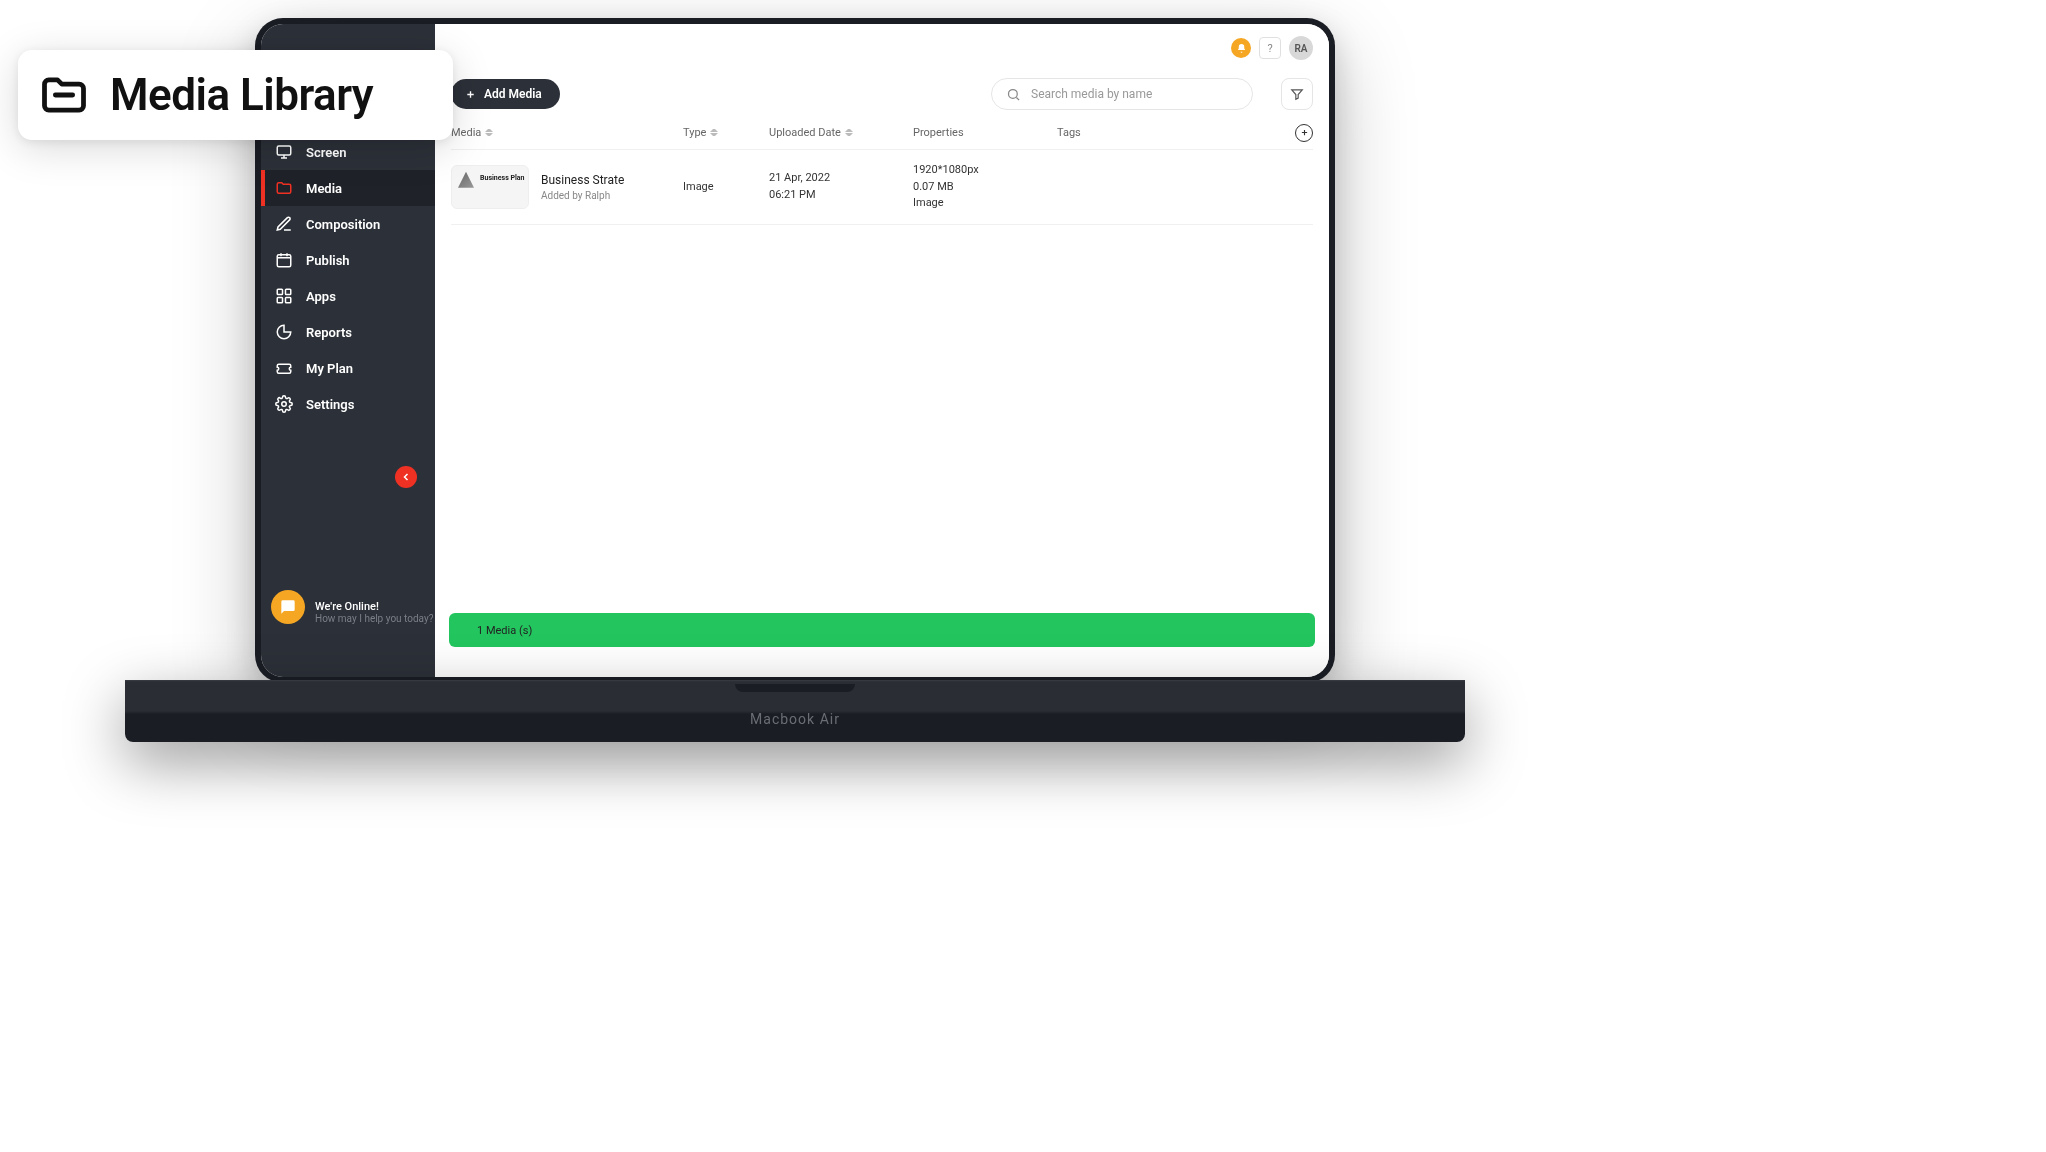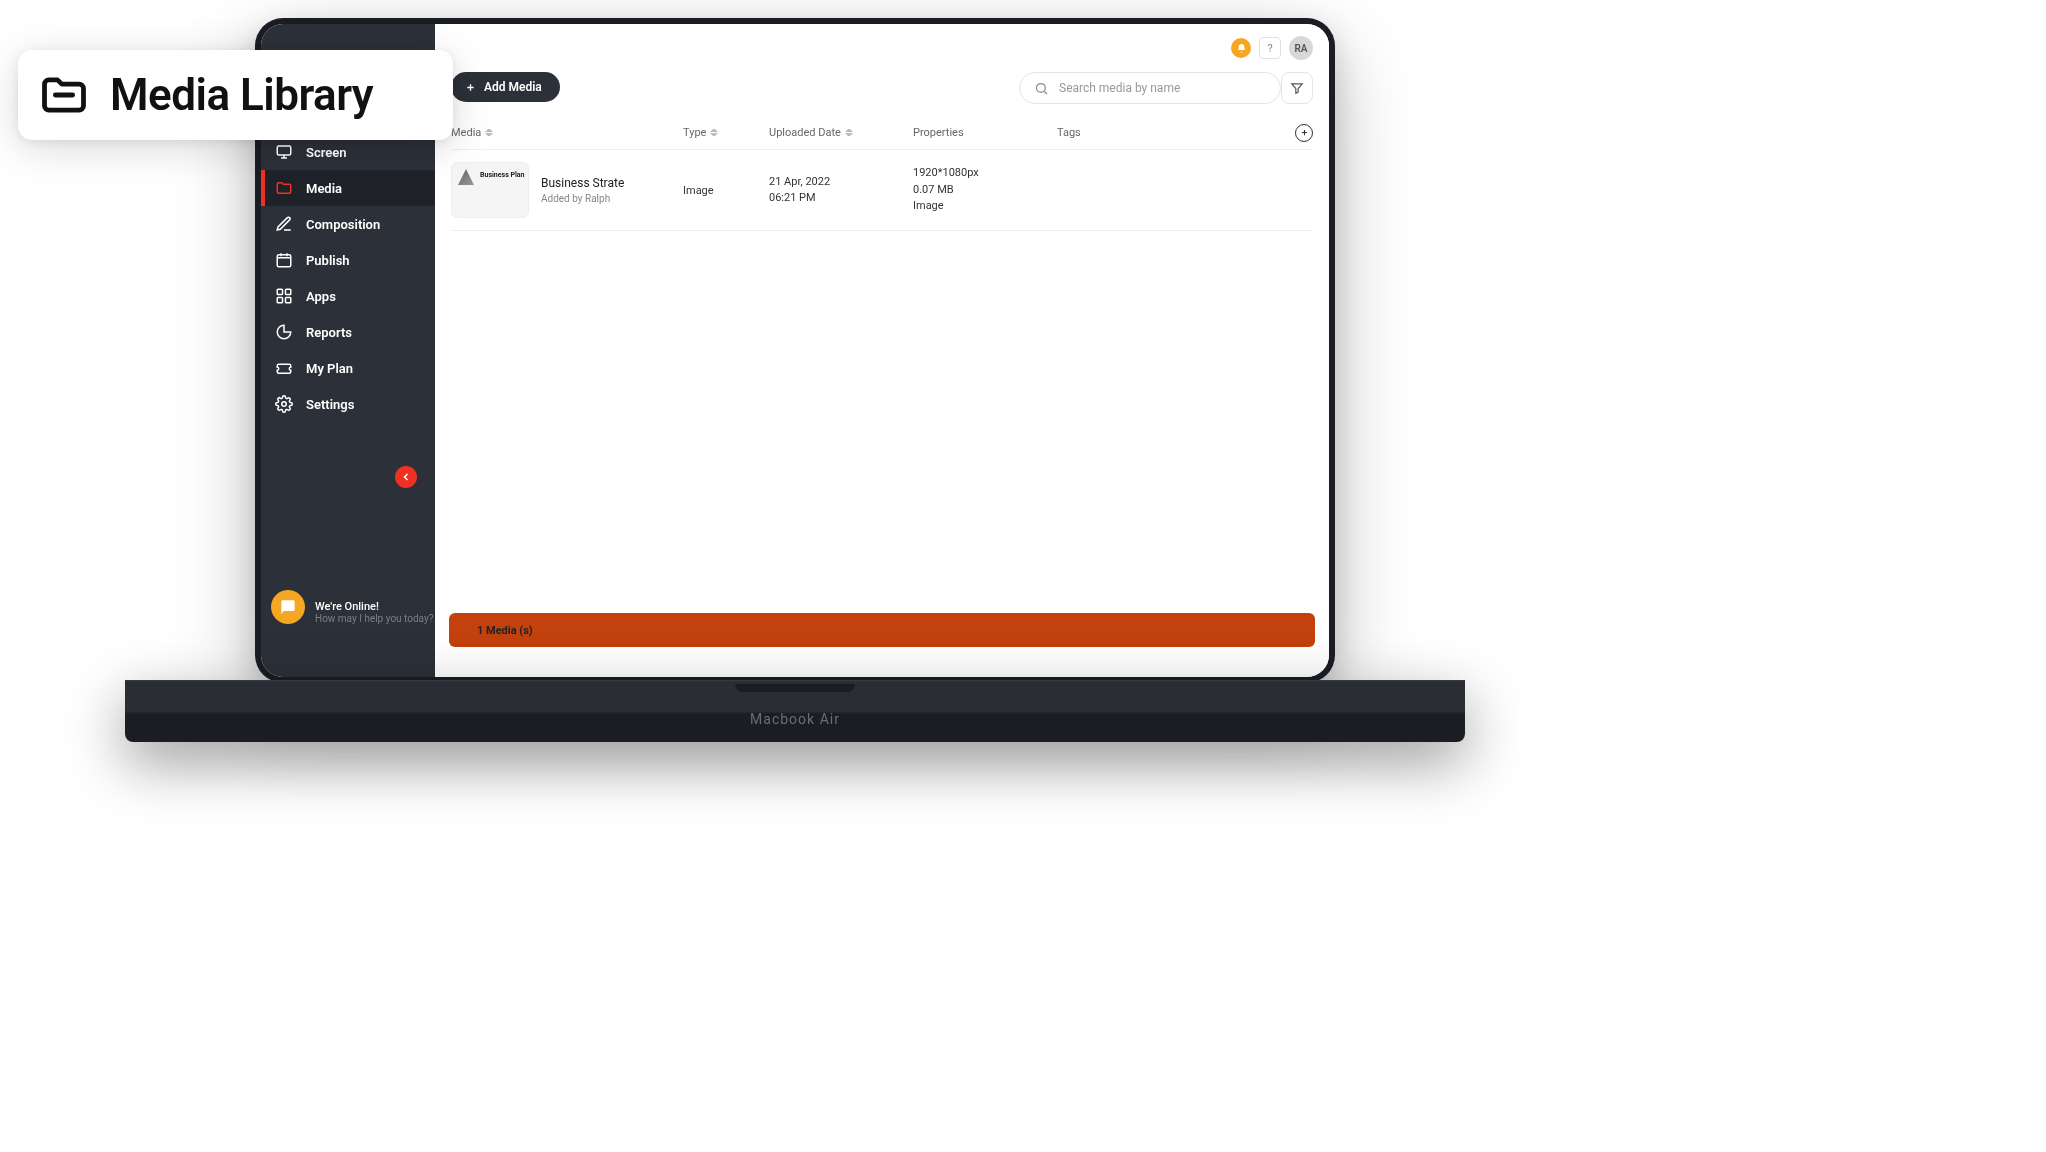--- a/index.html
+++ b/index.html
@@ -34,21 +34,21 @@
 .chat-txt2 { color:#7a7f88; font-size:10px; }
 
 
 .main { flex:1; background:#fff; display:flex; flex-direction:column; overflow:hidden; }
 .topbar { height:48px; display:flex; align-items:center; justify-content:flex-end; padding:0 16px; gap:8px; }
 .top-badge { width:20px; height:20px; border-radius:50%; background:#f5a623; display:flex; align-items:center; justify-content:center; }
 .top-badge svg { width:11px; height:11px; color:#fff; }
 .top-help { width:22px; height:22px; border-radius:4px; border:1px solid #e0e0e0; color:#888; font-size:11px; display:flex; align-items:center; justify-content:center; cursor:pointer; }
 .top-avatar { width:24px; height:24px; border-radius:12px; background:#d8d8d8; color:#555; font-size:10px; font-weight:600; display:flex; align-items:center; justify-content:center; cursor:pointer; }
 
-.actionbar { height:44px; display:flex; padding:0 16px; gap:0; }
+.actionbar { height:44px; display:flex; align-items:center; padding:0 16px; gap:28px; }
 .btn-add { height:30px; padding:0 18px 0 14px; border-radius:16px; background:#2c3038; color:#fff; font-size:12px; font-weight:600; display:flex; align-items:center; gap:8px; cursor:pointer; border:none; }
 .btn-add svg { width:11px; height:11px; }
 .spacer { flex:1; }
 .search { width:262px; height:32px; border-radius:16px; border:1px solid #e5e5e5; display:flex; align-items:center; padding:0 14px; gap:10px; background:#fff; }
 .search svg { width:15px; height:15px; color:#888; }
 .search input { border:none; outline:none; flex:1; font-size:12px; color:#333; background:transparent; }
 .search input::placeholder { color:#999; }
 .filter-btn { width:32px; height:32px; border-radius:8px; border:1px solid #e5e5e5; display:flex; align-items:center; justify-content:center; cursor:pointer; }
 .filter-btn svg { width:14px; height:14px; color:#555; }
 
@@ -63,28 +63,28 @@
 .col-type { width:86px; }
 .col-date { width:144px; }
 .col-prop { width:144px; }
 .col-tags { flex:1; }
 .col-add { width:30px; display:flex; justify-content:flex-end; }
 .add-col-btn { width:18px; height:18px; border-radius:50%; border:1.5px solid #333; display:flex; align-items:center; justify-content:center; cursor:pointer; }
 .add-col-btn svg { width:9px; height:9px; color:#333; }
 
 .trow { display:flex; align-items:center; padding:12px 0; border-bottom:1px solid #f0f0f0; font-size:11px; color:#333; }
 .media-cell { display:flex; align-items:center; gap:12px; }
-.thumb { width:78px; height:56px; border-radius:6px; background:#f5f5f5; border:1px solid #eee; position:relative; overflow:hidden; flex-shrink:0; }
+.thumb { width:78px; height:44px; border-radius:6px; background:#f5f5f5; border:1px solid #eee; position:relative; overflow:hidden; flex-shrink:0; }
 .thumb::before { content:''; position:absolute; left:6px; top:6px; width:16px; height:16px; background:linear-gradient(135deg,#666 0%,#999 100%); clip-path:polygon(50% 0,100% 100%,0 100%); }
 .thumb-txt { position:absolute; left:28px; top:8px; font-size:7px; font-weight:700; line-height:1.2; color:#222; }
 .media-name { font-size:12px; font-weight:400; color:#222; margin-bottom:3px; }
 .media-by { font-size:10px; color:#888; }
 .prop-line { line-height:1.5; }
 
-.footer-bar { background:#c2410c; height:34px; display:flex; align-items:center; padding:0 28px; font-size:11px; font-weight:700; color:#222; border-radius:6px; margin:0 14px 30px; }
+.footer-bar { background:#22c55e; height:34px; display:flex; align-items:center; padding:0 28px; font-size:11px; font-weight:400; color:#222; border-radius:6px; margin:0 14px 30px; }
 </style>
 </head>
 <body>
 
 <div class="title-card">
   <svg viewBox="0 0 24 24" fill="none" stroke="#111" stroke-width="2.2" stroke-linecap="round" stroke-linejoin="round">
       <path d="M3 7a2 2 0 0 1 2-2h4l2 2h8a2 2 0 0 1 2 2v8a2 2 0 0 1-2 2H5a2 2 0 0 1-2-2V7z"></path>
       <path d="M8 12h8"></path>
     </svg>
   <span>Media Library</span>

